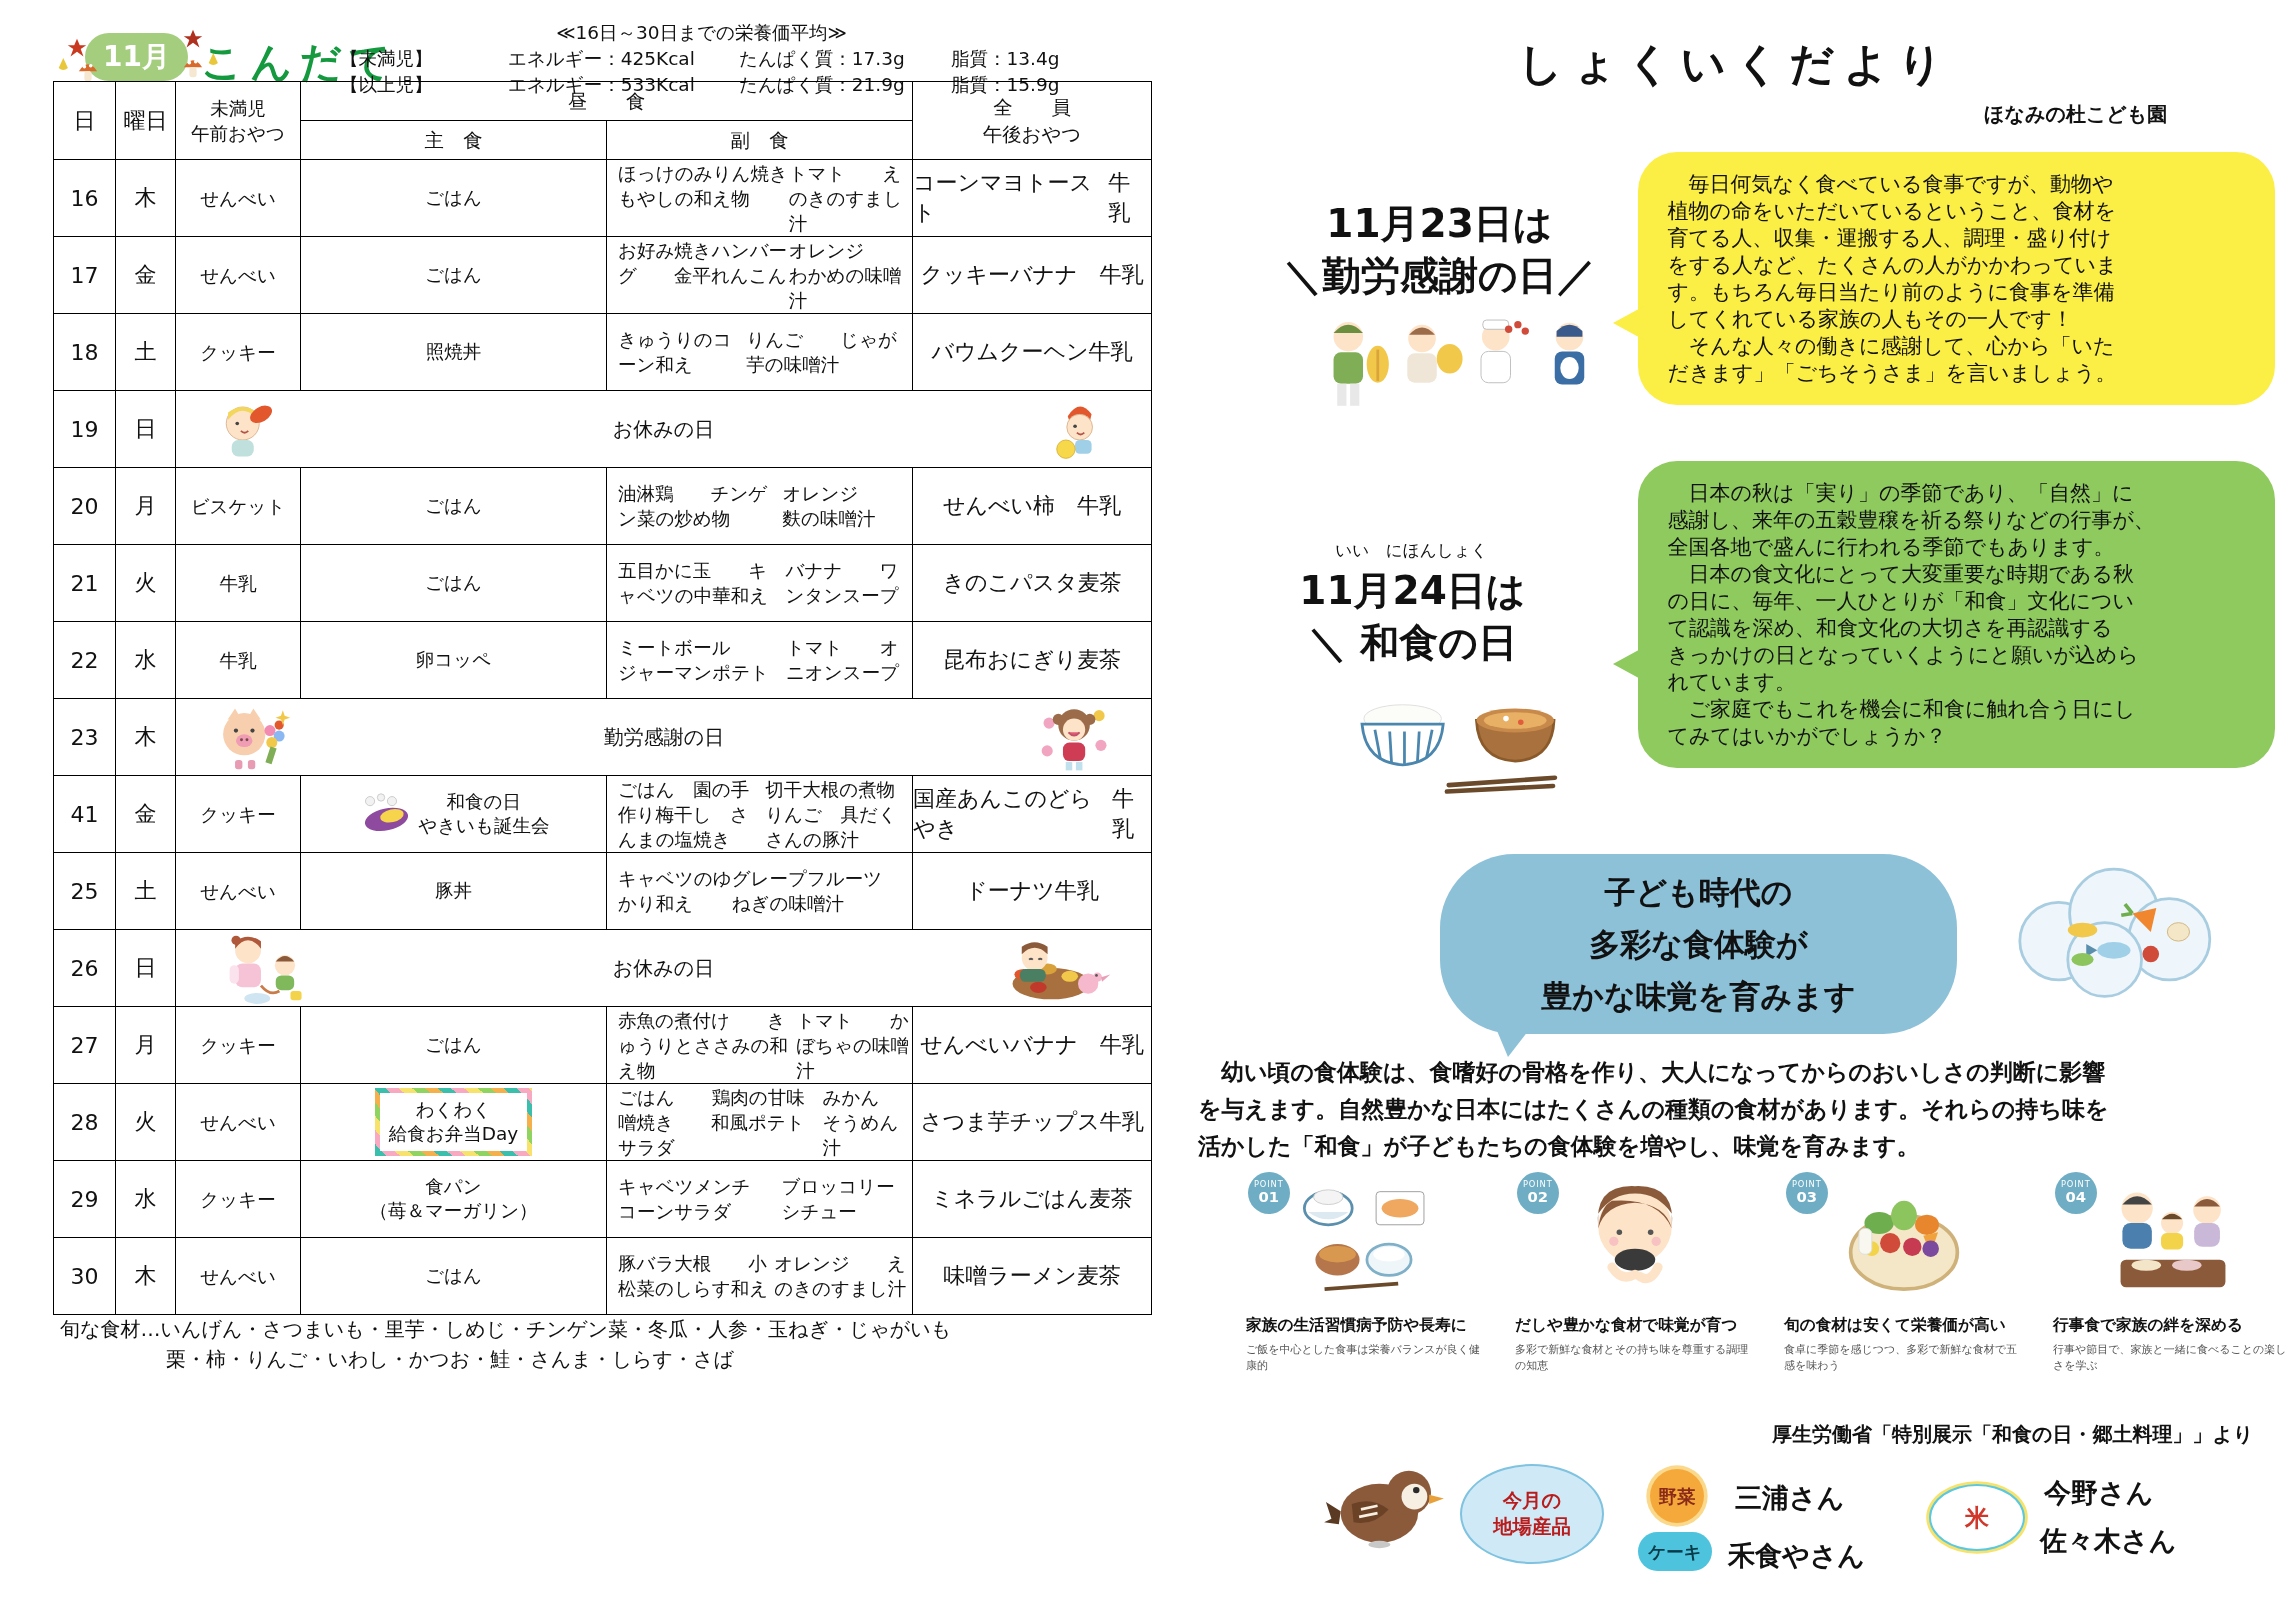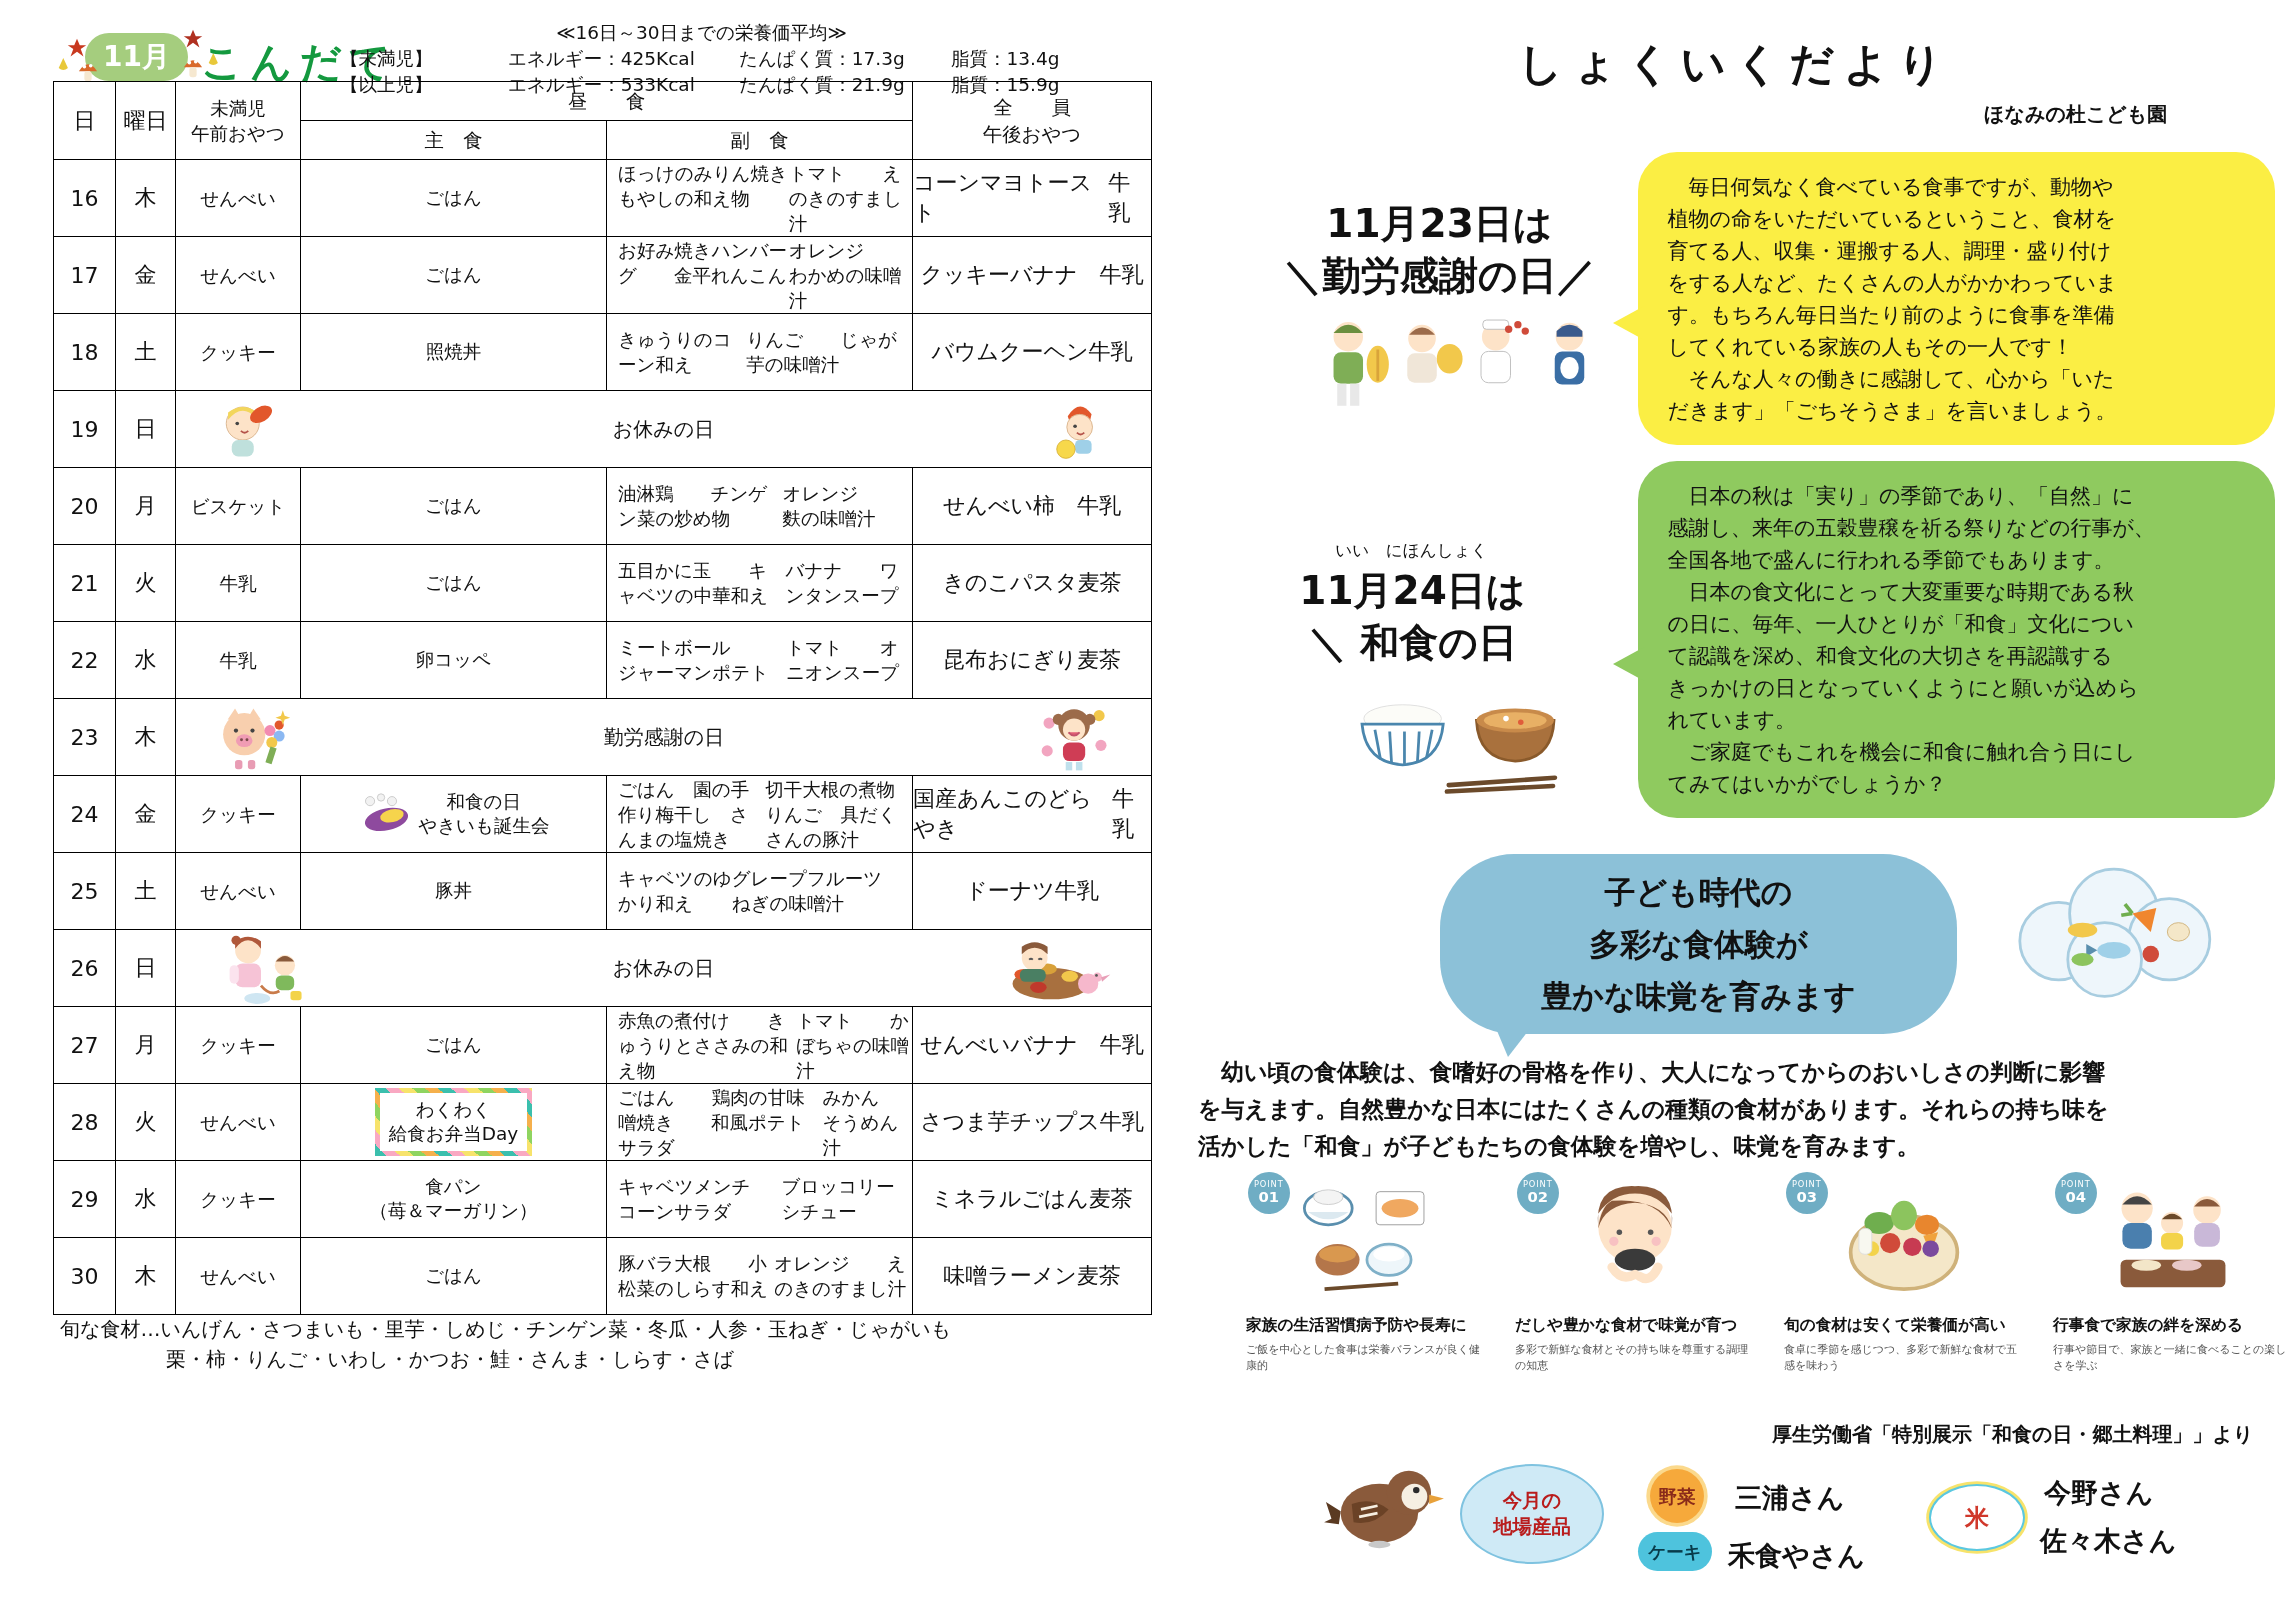--- a/index.html
+++ b/index.html
@@ -52,21 +52,21 @@
   
   #news-title{left:1458px;top:35px;width:554px;text-align:center;font-size:44px;font-weight:bold;letter-spacing:9.2px;}
   #news-org{left:1984px;top:85px;font-size:20px;font-weight:bold;margin-top:16px;}
   .headline{font-weight:bold;font-size:39px;line-height:52px;text-align:center;}
   #nov23-head{left:1241px;top:198px;width:397px;}
   #workers{left:1311px;top:309px;line-height:0;}
   #nov24-ruby{left:1227px;top:540px;width:369px;text-align:center;font-size:16.6px;}
   #nov24-head{left:1214px;top:565px;width:397px;}
   #rice-miso{left:1338px;top:678px;line-height:0;}
 
-  .bubble{border-radius:39px;padding:18.5px 29.5px;font-size:21px;line-height:32px;}
+  .bubble{border-radius:39px;padding:18.5px 29.5px;font-size:21px;line-height:27px;}
   #bubble-nov23{left:1638px;top:152px;width:578px;background:#fbee44;}
   #bubble-nov24{left:1638px;top:461px;width:578px;background:#8fca5f;}
   .tail-left{width:0;height:0;border-top:18.5px solid transparent;border-bottom:18.5px solid transparent;}
   #tail-23{left:1613px;top:305px;border-right:33px solid #fbee44;}
   #tail-24{left:1613px;top:646px;border-right:33px solid #8fca5f;}
   #bubble-blue{left:1440px;top:854px;width:517px;height:180px;background:#8cc1d8;border-radius:74px;
     display:flex;align-items:center;justify-content:center;text-align:center;
     font-size:31px;font-weight:bold;line-height:52px;}
   #tail-blue{left:1495px;top:1026px;width:0;height:0;border-left:13px solid transparent;border-right:24px solid transparent;border-top:31px solid #8cc1d8;}
   #thought-food{left:1994px;top:858px;line-height:0;}
@@ -360,21 +360,21 @@
                     <circle cx="41" cy="33" r="12" fill="#fde3c8"></circle>
                     <path d="M35 36 Q41 43 47 36" stroke="#c2526b" stroke-width="2" fill="#e05c74"></path>
                     <rect x="29" y="47" width="24" height="20" rx="7" fill="#cf3d55"></rect>
                     <rect x="32" y="68" width="7" height="9" fill="#bfe0ec"></rect>
                     <rect x="43" y="68" width="7" height="9" fill="#bfe0ec"></rect>
                   </svg></span>
       </div>
     </td>
   </tr>
           <tr>
-    <td class="c-day">24</td>
+    <td class="c-day">41</td>
     <td class="c-week">金</td>
     <td class="c-snack">クッキー</td>
     <td class="c-staple">
       <div class="staple-wrap">
         <span class="staple-icon"><svg width="57" height="42" viewBox="0 0 62 46">
                     <circle cx="13" cy="10" r="5" fill="#f2f2f2" stroke="#c8c8c8"></circle>
                     <circle cx="25" cy="6" r="4" fill="#f2f2f2" stroke="#c8c8c8"></circle>
                     <circle cx="37" cy="10" r="5" fill="#f2f2f2" stroke="#c8c8c8"></circle>
                     <ellipse cx="31" cy="30" rx="24" ry="12" fill="#8e4a9e" transform="rotate(-12 31 30)"></ellipse>
                     <ellipse cx="37" cy="26" rx="13" ry="7" fill="#f6d44c" transform="rotate(-12 37 26)"></ellipse>

